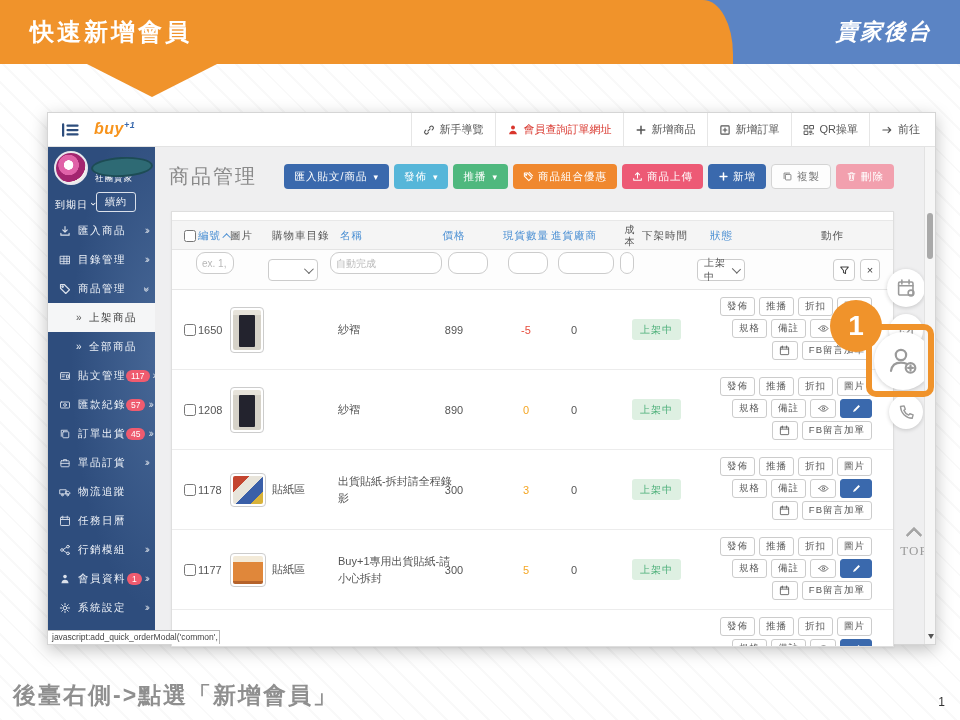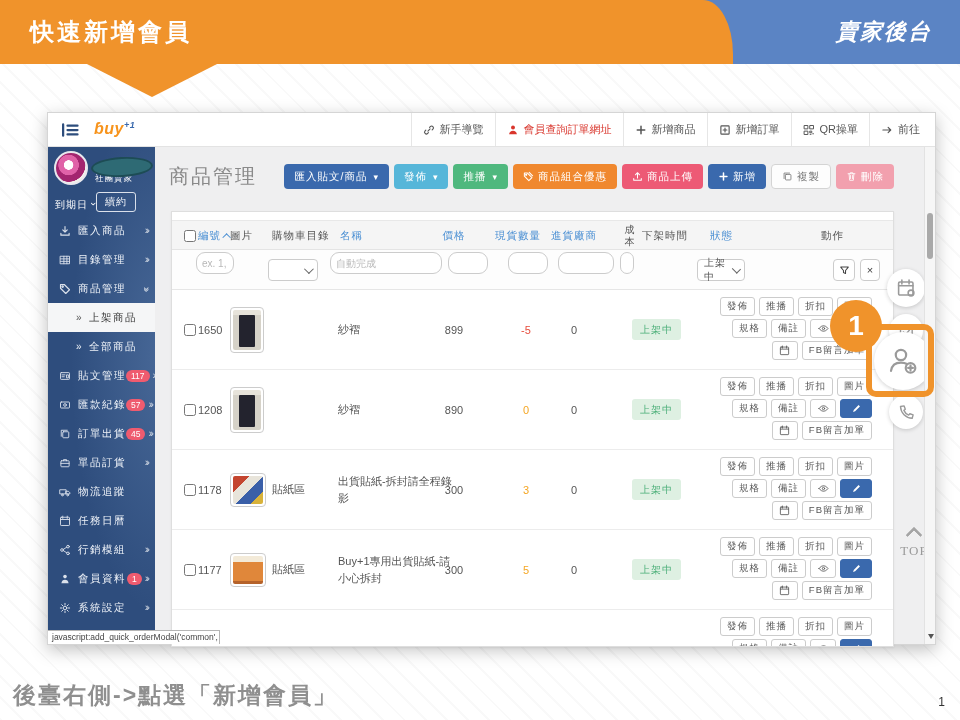--- a/index.html
+++ b/index.html
@@ -77,21 +77,21 @@
 
   
   .card { position:absolute; left:16px; top:64px; width:723px; height:436px; background:#fff;
     border:1px solid #dedede; box-shadow:0 1px 2px rgba(0,0,0,.06); overflow:hidden; }
   .thead { position:relative; margin-top:8px; height:30px; background:#f5f5f5; border-top:1px solid #e8e8e8; border-bottom:1px solid #e4e4e4; font-size:10.5px; color:#555; }
   .hcell { position:absolute; top:0; height:30px; display:flex; align-items:center; letter-spacing:1px; white-space:nowrap; }
   .hcell.blue { color:#4a8fd3; cursor:pointer; }
   .sort-up { width:6px; height:6px; border-left:1.5px solid #4a8fd3; border-top:1.5px solid #4a8fd3; transform:rotate(45deg) translateY(2px); margin-left:4px; }
   .h-check { left:12px; } .h-id { left:26px; } .h-img { left:58px; } .h-cart { left:100px;font-family:Liberation Mono, monospace; }
   .h-name { left:168px; } .h-price { left:256px; width:52px; justify-content:center; }
-  .h-stock { left:310px; width:72px; justify-content:center; } .h-sup { left:366px; width:72px; justify-content:center; }
+  .h-stock { left:318px; width:72px; justify-content:center; } .h-sup { left:366px; width:72px; justify-content:center; }
   .h-cost { left:450px; width:16px; line-height:1.15; font-size:10px; display:block; padding-top:3px; text-align:center; }
   .h-off { left:470px; } .h-status { left:538px; } .h-action { left:628px; width:44px; justify-content:flex-end; }
 
   .tfilter { position:relative; height:40px; background:#fdfdfd; border-bottom:1px solid #e6e6e6; }
   .fin { position:absolute; top:2px; height:22px; border:1px solid #ccc; border-radius:9px; background:#fff; font-size:10px; padding:0 5px; color:#555; font-family:"Liberation Sans",sans-serif; }
   .fin::placeholder { color:#b8b8b8; }
   .fsel { position:absolute; top:9px; height:22px; border:1px solid #ccc; border-radius:4px; background:#fff; font-size:10px;
     color:#555; display:flex; align-items:center; padding:0 6px; cursor:pointer; letter-spacing:1px; }
   .fsel::after { content:""; width:6px; height:6px; border-left:1.5px solid #666; border-bottom:1.5px solid #666;
     transform:rotate(-45deg) translateX(2px); margin-left:auto; }

